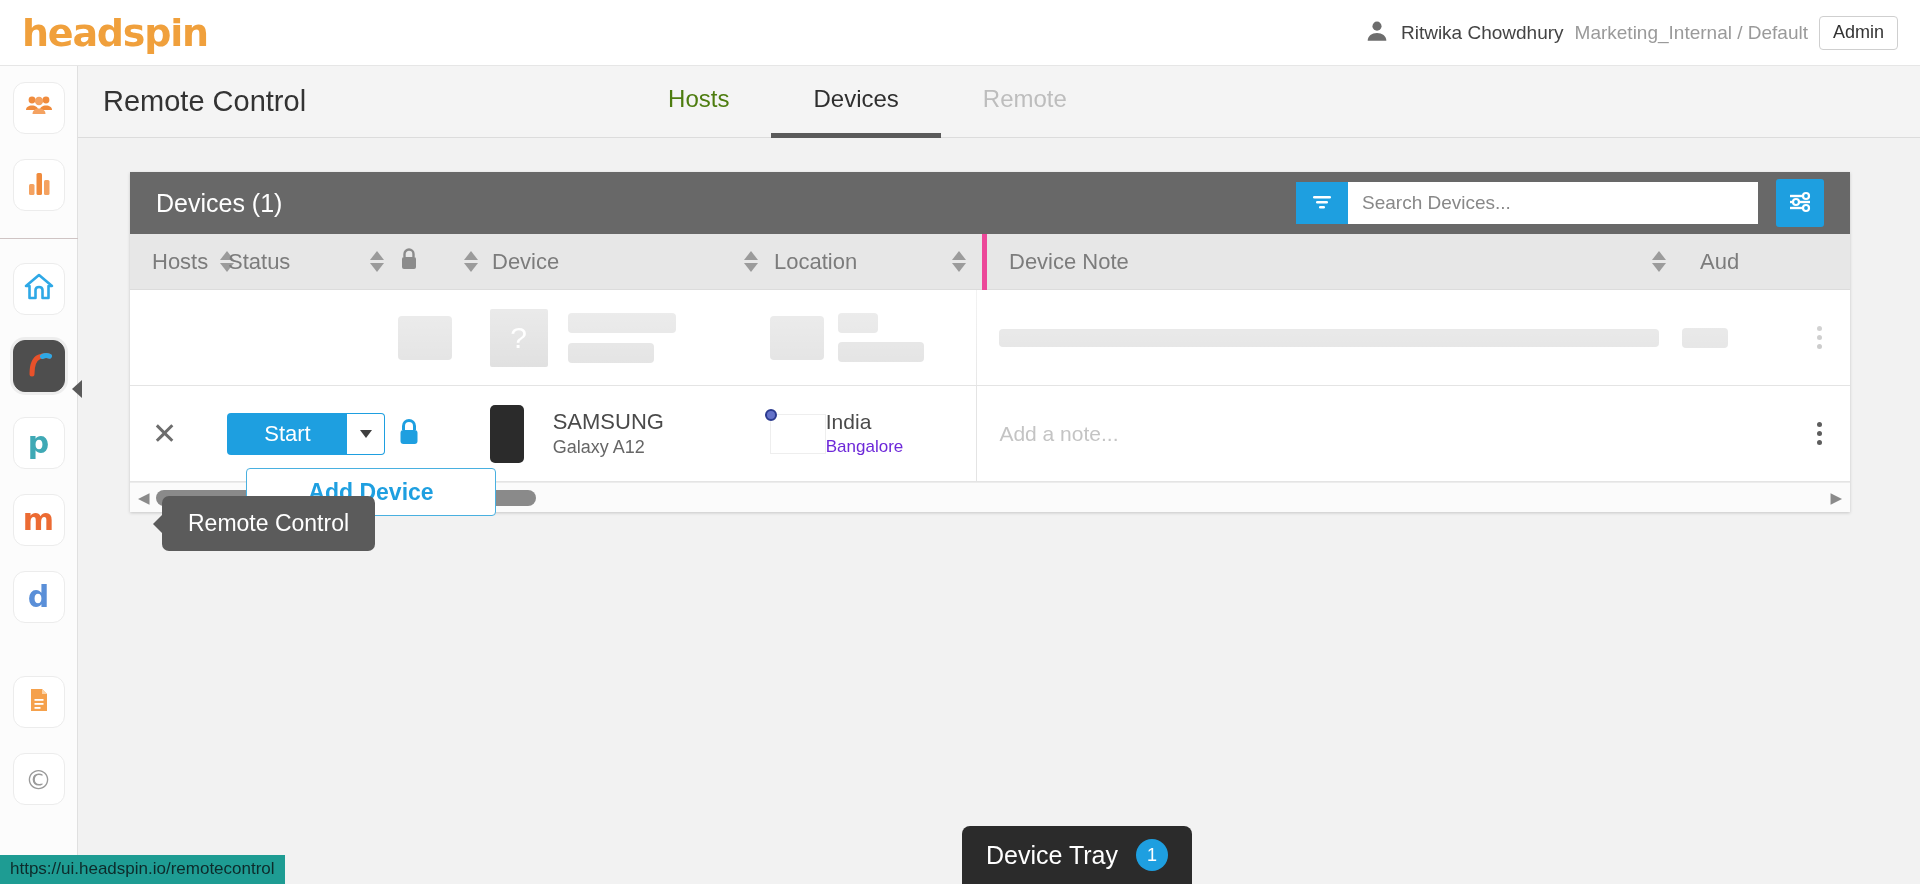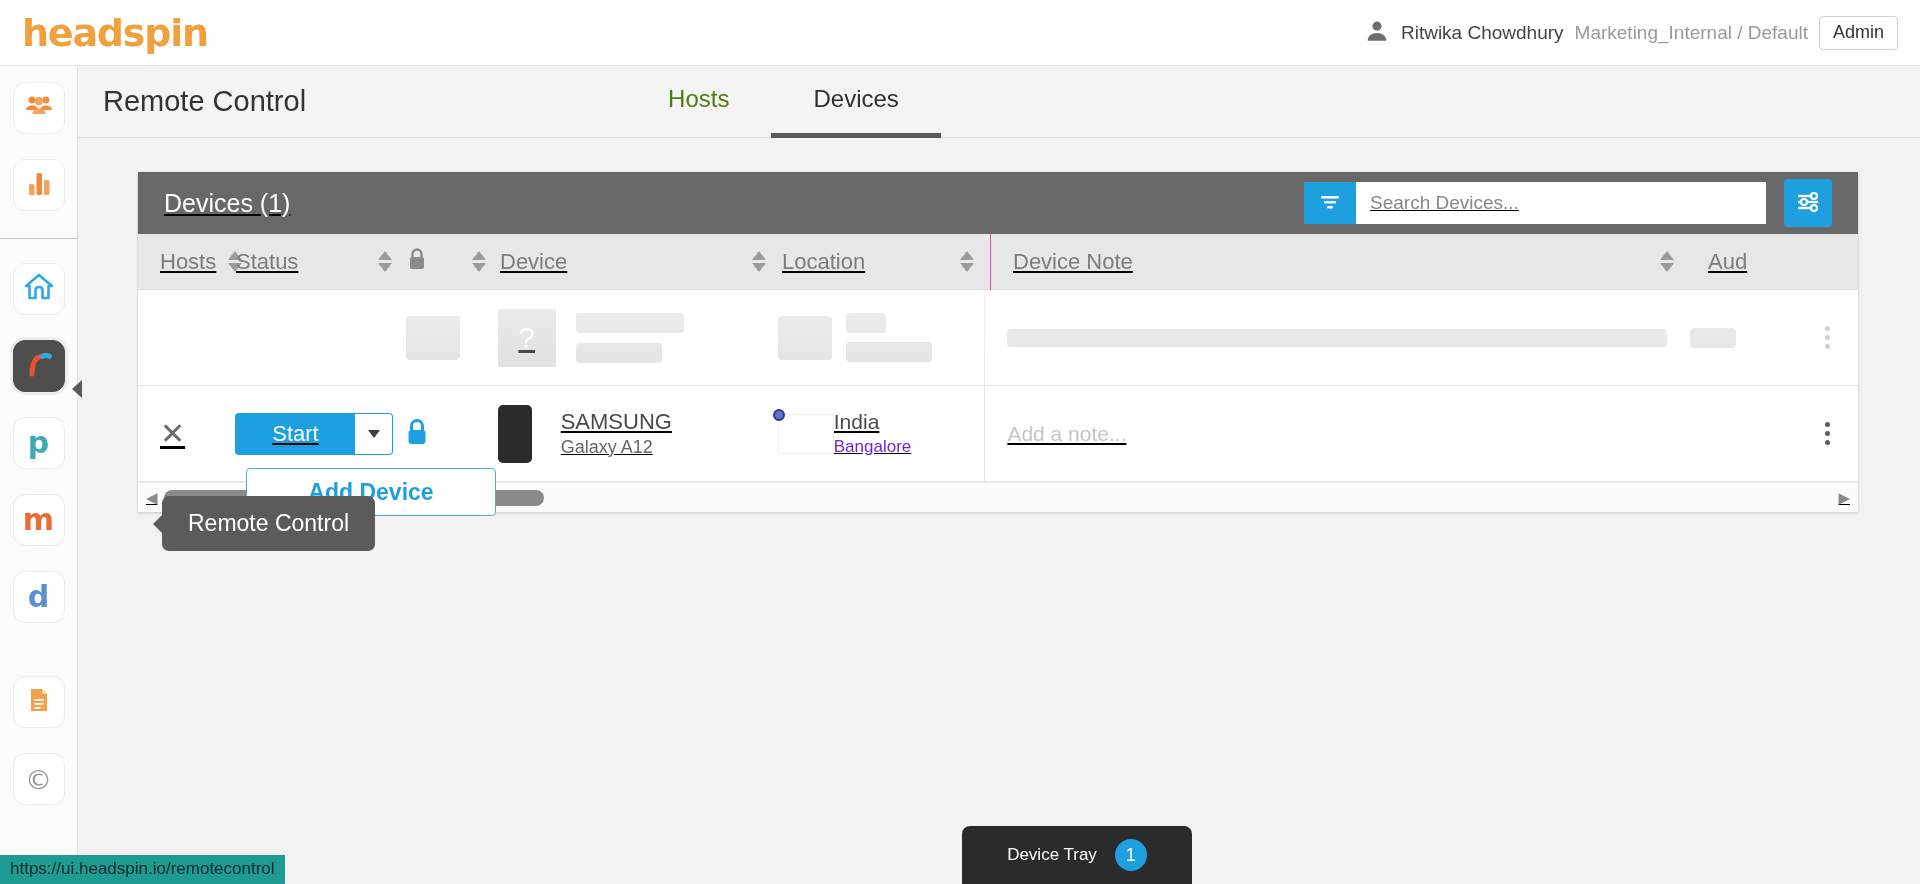--- a/index.html
+++ b/index.html
@@ -119,25 +119,24 @@
   
   .main {
     position: absolute; top: 138px; left: 78px;
     width: 1842px; height: 746px;
     background: #f2f2f2;
   }
 
   
   .card {
     position: absolute;
-    top: 34px; left: 60px;
+    top: 34px; left: 52px;
     width: 1720px;
     background: #fff;
     box-shadow: 0 1px 3px rgba(0,0,0,0.18);
-    text-decoration: underline;
   }
   .card-head {
     height: 62px;
     background: #686868;
     display: flex; align-items: center;
     padding: 0 26px;
   }
   .card-title { color: #fff; font-size: 25px; }
   .search-wrap { margin-left: auto; display: flex; align-items: center; }
   .filter-btn {
@@ -177,21 +176,21 @@
     font-size: 22px; color: #7c7c7c;
     cursor: pointer;
     height: 56px;
   }
   .th .lbl { white-space: nowrap; }
   .col-tray { width: 98px; padding-left: 22px; }
   .col-status { width: 172px; }
   .col-lock { width: 92px; }
   .col-device { width: 282px; }
   .col-location { width: 208px; }
-  .col-note { width: 700px; padding-left: 22px; border-left: 1px solid #ec4899; height: 56px; }
+  .col-note { width: 700px; padding-left: 22px; border-left: 5px solid #ec4899; height: 56px; }
   .col-aud { width: 140px; padding-left: 18px; }
   .sorter {
     display: inline-flex; flex-direction: column;
     line-height: 0; color: #9b9b9b;
   }
   .sorter .up, .sorter .dn {
     width: 0; height: 0;
     border-left: 7px solid transparent;
     border-right: 7px solid transparent;
   }
@@ -388,21 +387,21 @@
   .device-tray {
     position: absolute;
     left: 884px; bottom: 0;
     width: 230px; height: 58px;
     background: #2b2b2b;
     border-radius: 8px 8px 0 0;
     display: flex; align-items: center; justify-content: center;
     gap: 18px;
     cursor: pointer;
   }
-  .tray-label { color: #fff; font-size: 17px; }
+  .tray-label { color: #fff; font-size: 25px; }
   .tray-badge {
     width: 32px; height: 32px;
     border-radius: 50%;
     background: #1e9fe0;
     color: #fff;
     font-size: 18px;
     display: flex; align-items: center; justify-content: center;
   }
 
   
@@ -512,20 +511,21 @@
   <div class="version-text">...203308</div>
 </div>
 
 <div class="rail-collapse"></div>
 
 <div class="pagenav">
   <div class="page-title">Remote Control</div>
   <div class="tabs">
     <div class="tab">Hosts</div>
     <div class="tab selected">Devices</div>
+    <div class="tab muted">Remote</div>
   </div>
 </div>
 
 <div class="main">
 
   <div class="card">
 
     <div class="card-head">
       <div class="card-title">Devices (1)</div>
       <div class="search-wrap">

